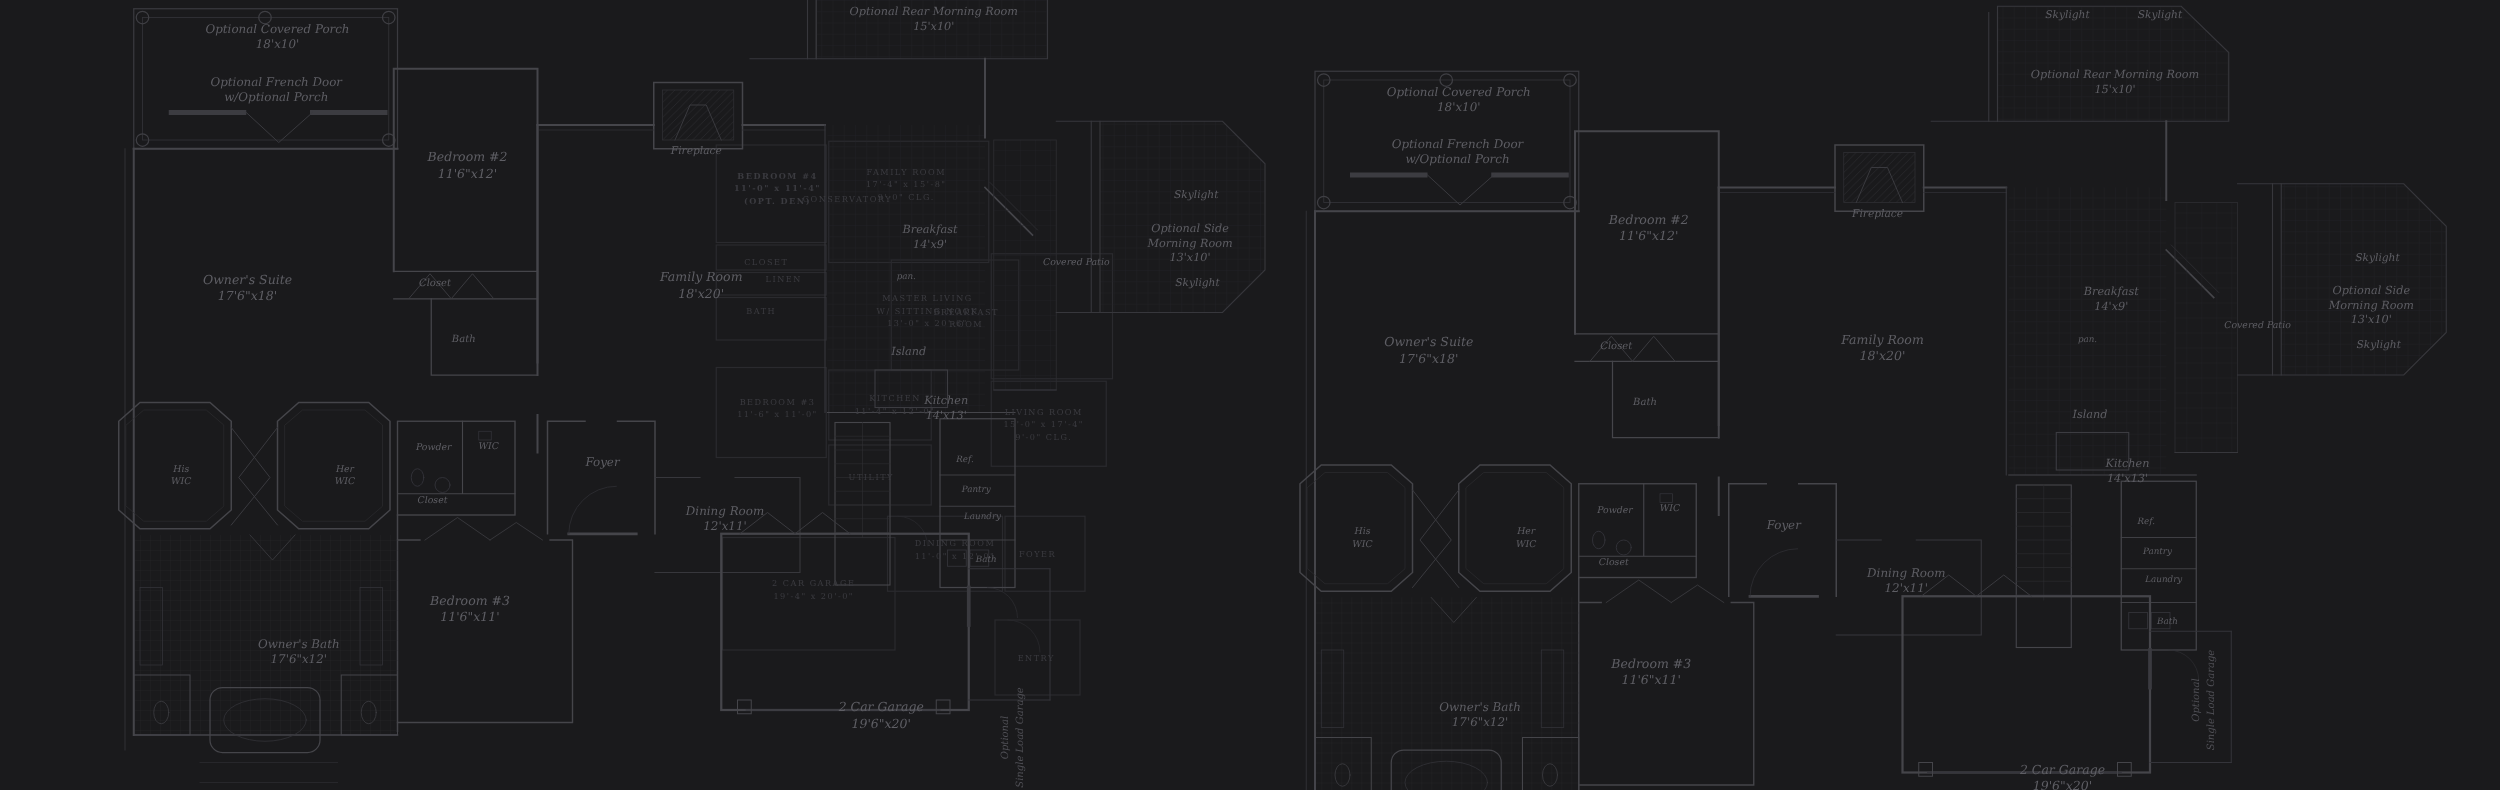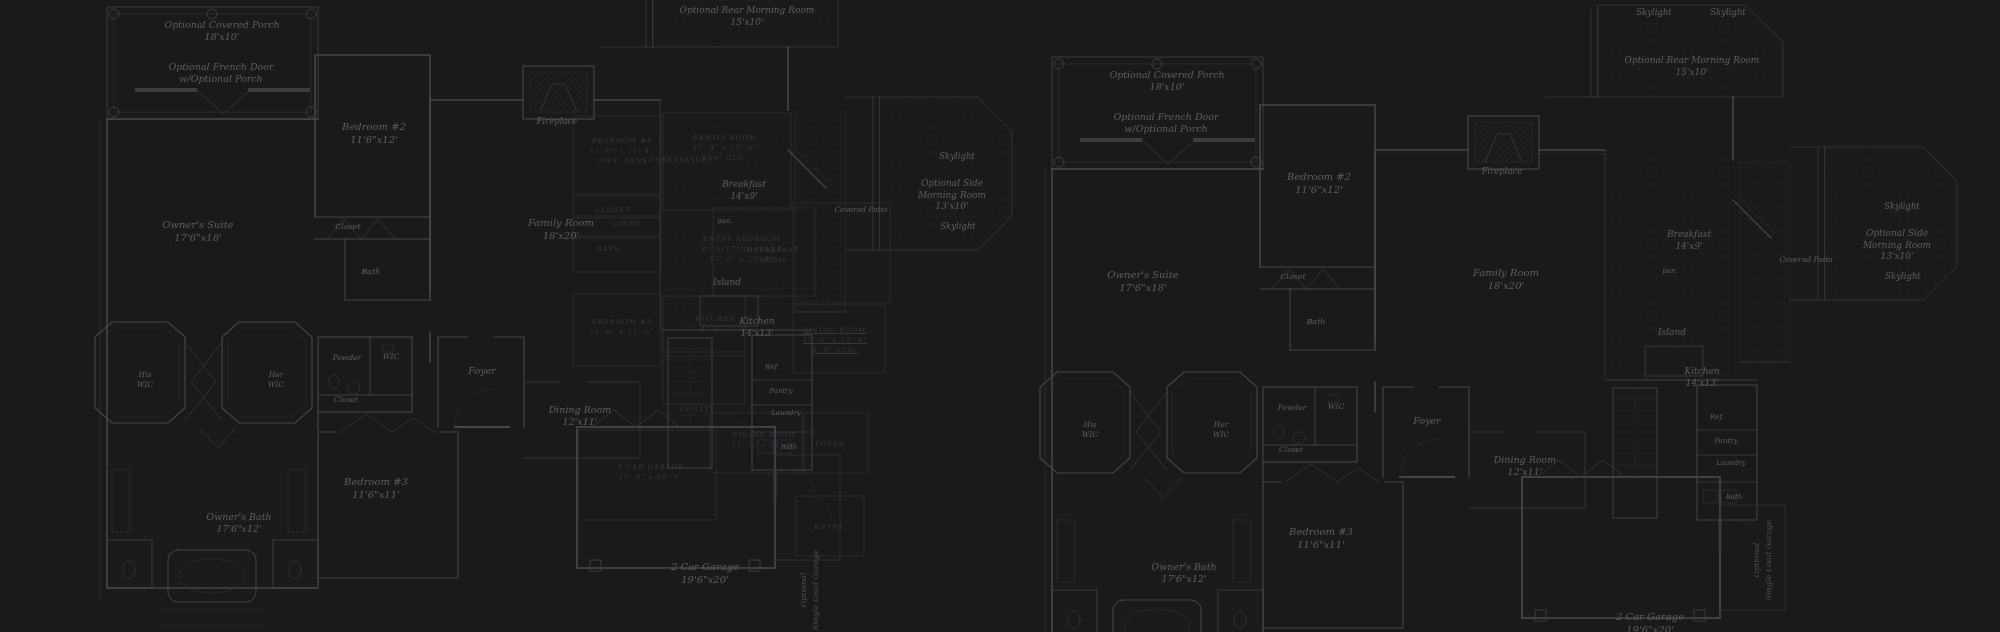--- a/index.html
+++ b/index.html
@@ -382,21 +382,21 @@
       <div>11'6"x11'</div>
     </div>
     <div class="label primary" style="left: 1184px; top: 573px; font-size: 9.5px;">
       <div>Owner's Bath</div>
       <div>17'6"x12'</div>
     </div>
     <div class="label primary" style="left: 1650px; top: 623px; font-size: 10px;">
       <div>2 Car Garage</div>
       <div>19'6"x20'</div>
     </div>
-    <div class="label faint" style="left: 622px; top: 151px;">
+    <div class="label faint" style="left: 622px; top: 151px; font-weight: bold;">
       <div>BEDROOM #4</div>
       <div>11'-0" x 11'-4"</div>
       <div>(OPT. DEN)</div>
     </div>
     <div class="label faint" style="left: 725px; top: 148px;">
       <div>FAMILY ROOM</div>
       <div>17'-4" x 15'-8"</div>
       <div>9'-0" CLG.</div>
     </div>
     <div class="label faint" style="left: 678px; top: 160px; text-align: center;">
@@ -409,38 +409,38 @@
       <div>LINEN</div>
     </div>
     <div class="label faint" style="left: 609px; top: 249px;">
       <div>BATH</div>
     </div>
     <div class="label faint" style="left: 773px; top: 255px;">
       <div>BREAKFAST</div>
       <div>ROOM</div>
     </div>
     <div class="label faint" style="left: 742px; top: 249px;">
-      <div>ENTRY BEDROOM</div>
+      <div>MASTER LIVING</div>
       <div>W/ SITTING NOOK</div>
       <div>13'-0" x 20'-6"</div>
     </div>
     <div class="label faint" style="left: 622px; top: 327px;">
       <div>BEDROOM #3</div>
       <div>11'-6" x 11'-0"</div>
     </div>
     <div class="label faint" style="left: 716px; top: 324px;">
       <div>KITCHEN</div>
       <div>11'-4" x 12'-0"</div>
     </div>
-    <div class="label faint" style="left: 835px; top: 340px; text-decoration: underline;">
+    <div class="label faint" style="left: 835px; top: 340px;">
       <div>LIVING ROOM</div>
       <div>15'-0" x 17'-4"</div>
       <div>9'-0" CLG.</div>
     </div>
-    <div class="label faint" style="left: 697px; top: 382px; margin-top: 27px;">
+    <div class="label faint" style="left: 697px; top: 382px;">
       <div>UTILITY</div>
     </div>
     <div class="label faint" style="left: 764px; top: 440px;">
       <div>DINING ROOM</div>
       <div>11'-0" x 12'-0"</div>
     </div>
     <div class="label faint" style="left: 830px; top: 444px;">
       <div>FOYER</div>
     </div>
     <div class="label faint" style="left: 829px; top: 527px;">

